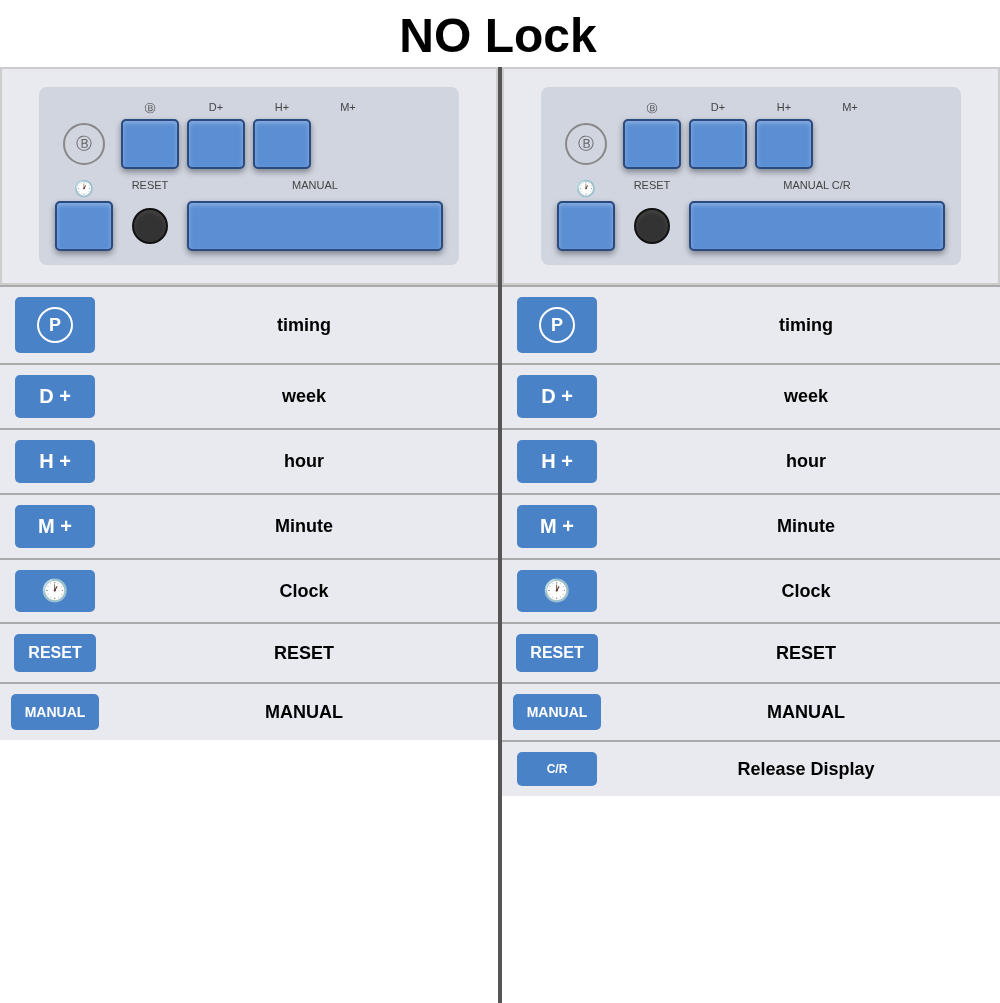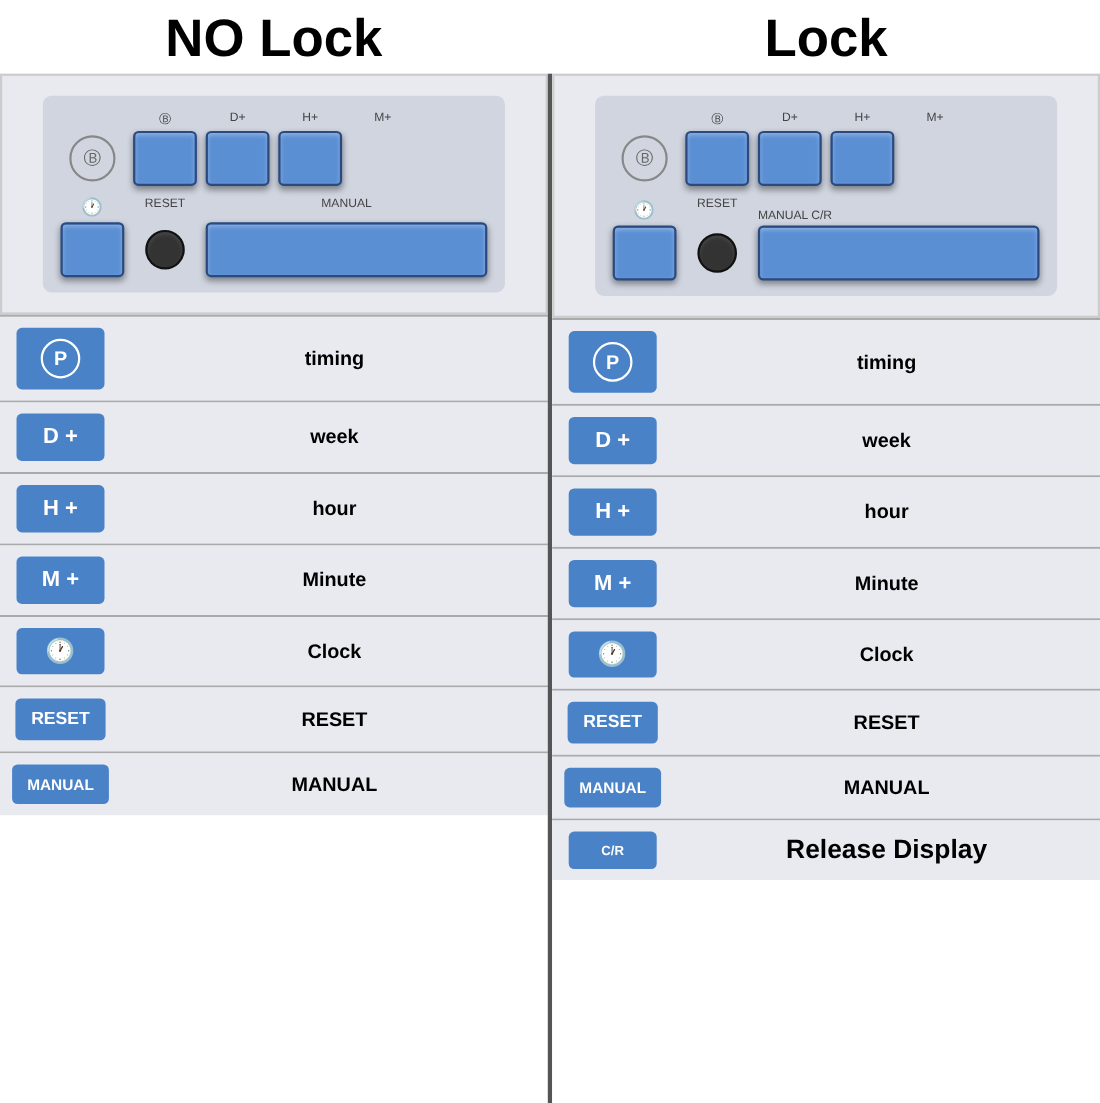--- a/index.html
+++ b/index.html
@@ -177,23 +177,20 @@
 </head>
 <body>
 
 <div style="display:flex; flex-direction:column; width:1000px; height:1003px; position:relative;">
 
   <div class="header-wrap">
     <div class="header-half">
       <span class="header-title">NO Lock</span>
     </div>
     <div class="header-divider-gap"></div>
-    <div class="header-half">
-      <span class="header-title">Lock</span>
-    </div>
   </div>
 
   <div style="display:flex; flex:1; width:100%;">
 
     <div class="column">
 
       <div class="device-area">
         <div class="device-panel">
 
           <div style="display:flex; gap:8px; margin-bottom:3px; padding-left:66px;">
@@ -307,21 +304,21 @@
             <div class="blue-btn btn-sq"></div>
             <div class="blue-btn btn-sq"></div>
             <div class="blue-btn btn-sq"></div>
           </div>
 
           <div style="display:flex; gap:8px; margin-bottom:3px;">
             <div style="width:58px; display:flex; align-items:center; justify-content:center;">
               <span style="font-size:16px; color:#555;">🕐</span>
             </div>
             <div style="width:58px; text-align:center; font-size:11px; color:#444;">RESET</div>
-            <div style="flex:1; text-align:left; font-size:11px; color:#444;margin-top:11px;">MANUAL C/R</div>
+            <div style="flex:1; text-align:center; font-size:11px; color:#444;">MANUAL C/R</div>
           </div>
 
           <div style="display:flex; gap:8px; align-items:center;">
             <div class="blue-btn btn-sq"></div>
             <div style="width:58px; display:flex; align-items:center; justify-content:center;">
               <div class="btn-circle"></div>
             </div>
             <div class="blue-btn btn-wide"></div>
           </div>
         </div>
@@ -377,20 +374,20 @@
           <div class="cell-btn">
             <div class="blue-tag" style="font-size:14px;">MANUAL</div>
           </div>
           <div class="cell-label">MANUAL</div>
         </div>
 
         <div class="table-row" style="border-bottom:none;">
           <div class="cell-btn">
             <div class="blue-tag" style="font-size:12px;">C/R</div>
           </div>
-          <div class="cell-label" style="font-size:24px;">Release Display</div>
+          <div class="cell-label" style="font-size:18px;">Release Display</div>
         </div>
 
       </div>
     </div>
 
   </div>
 </div>
 
 </body></html>

